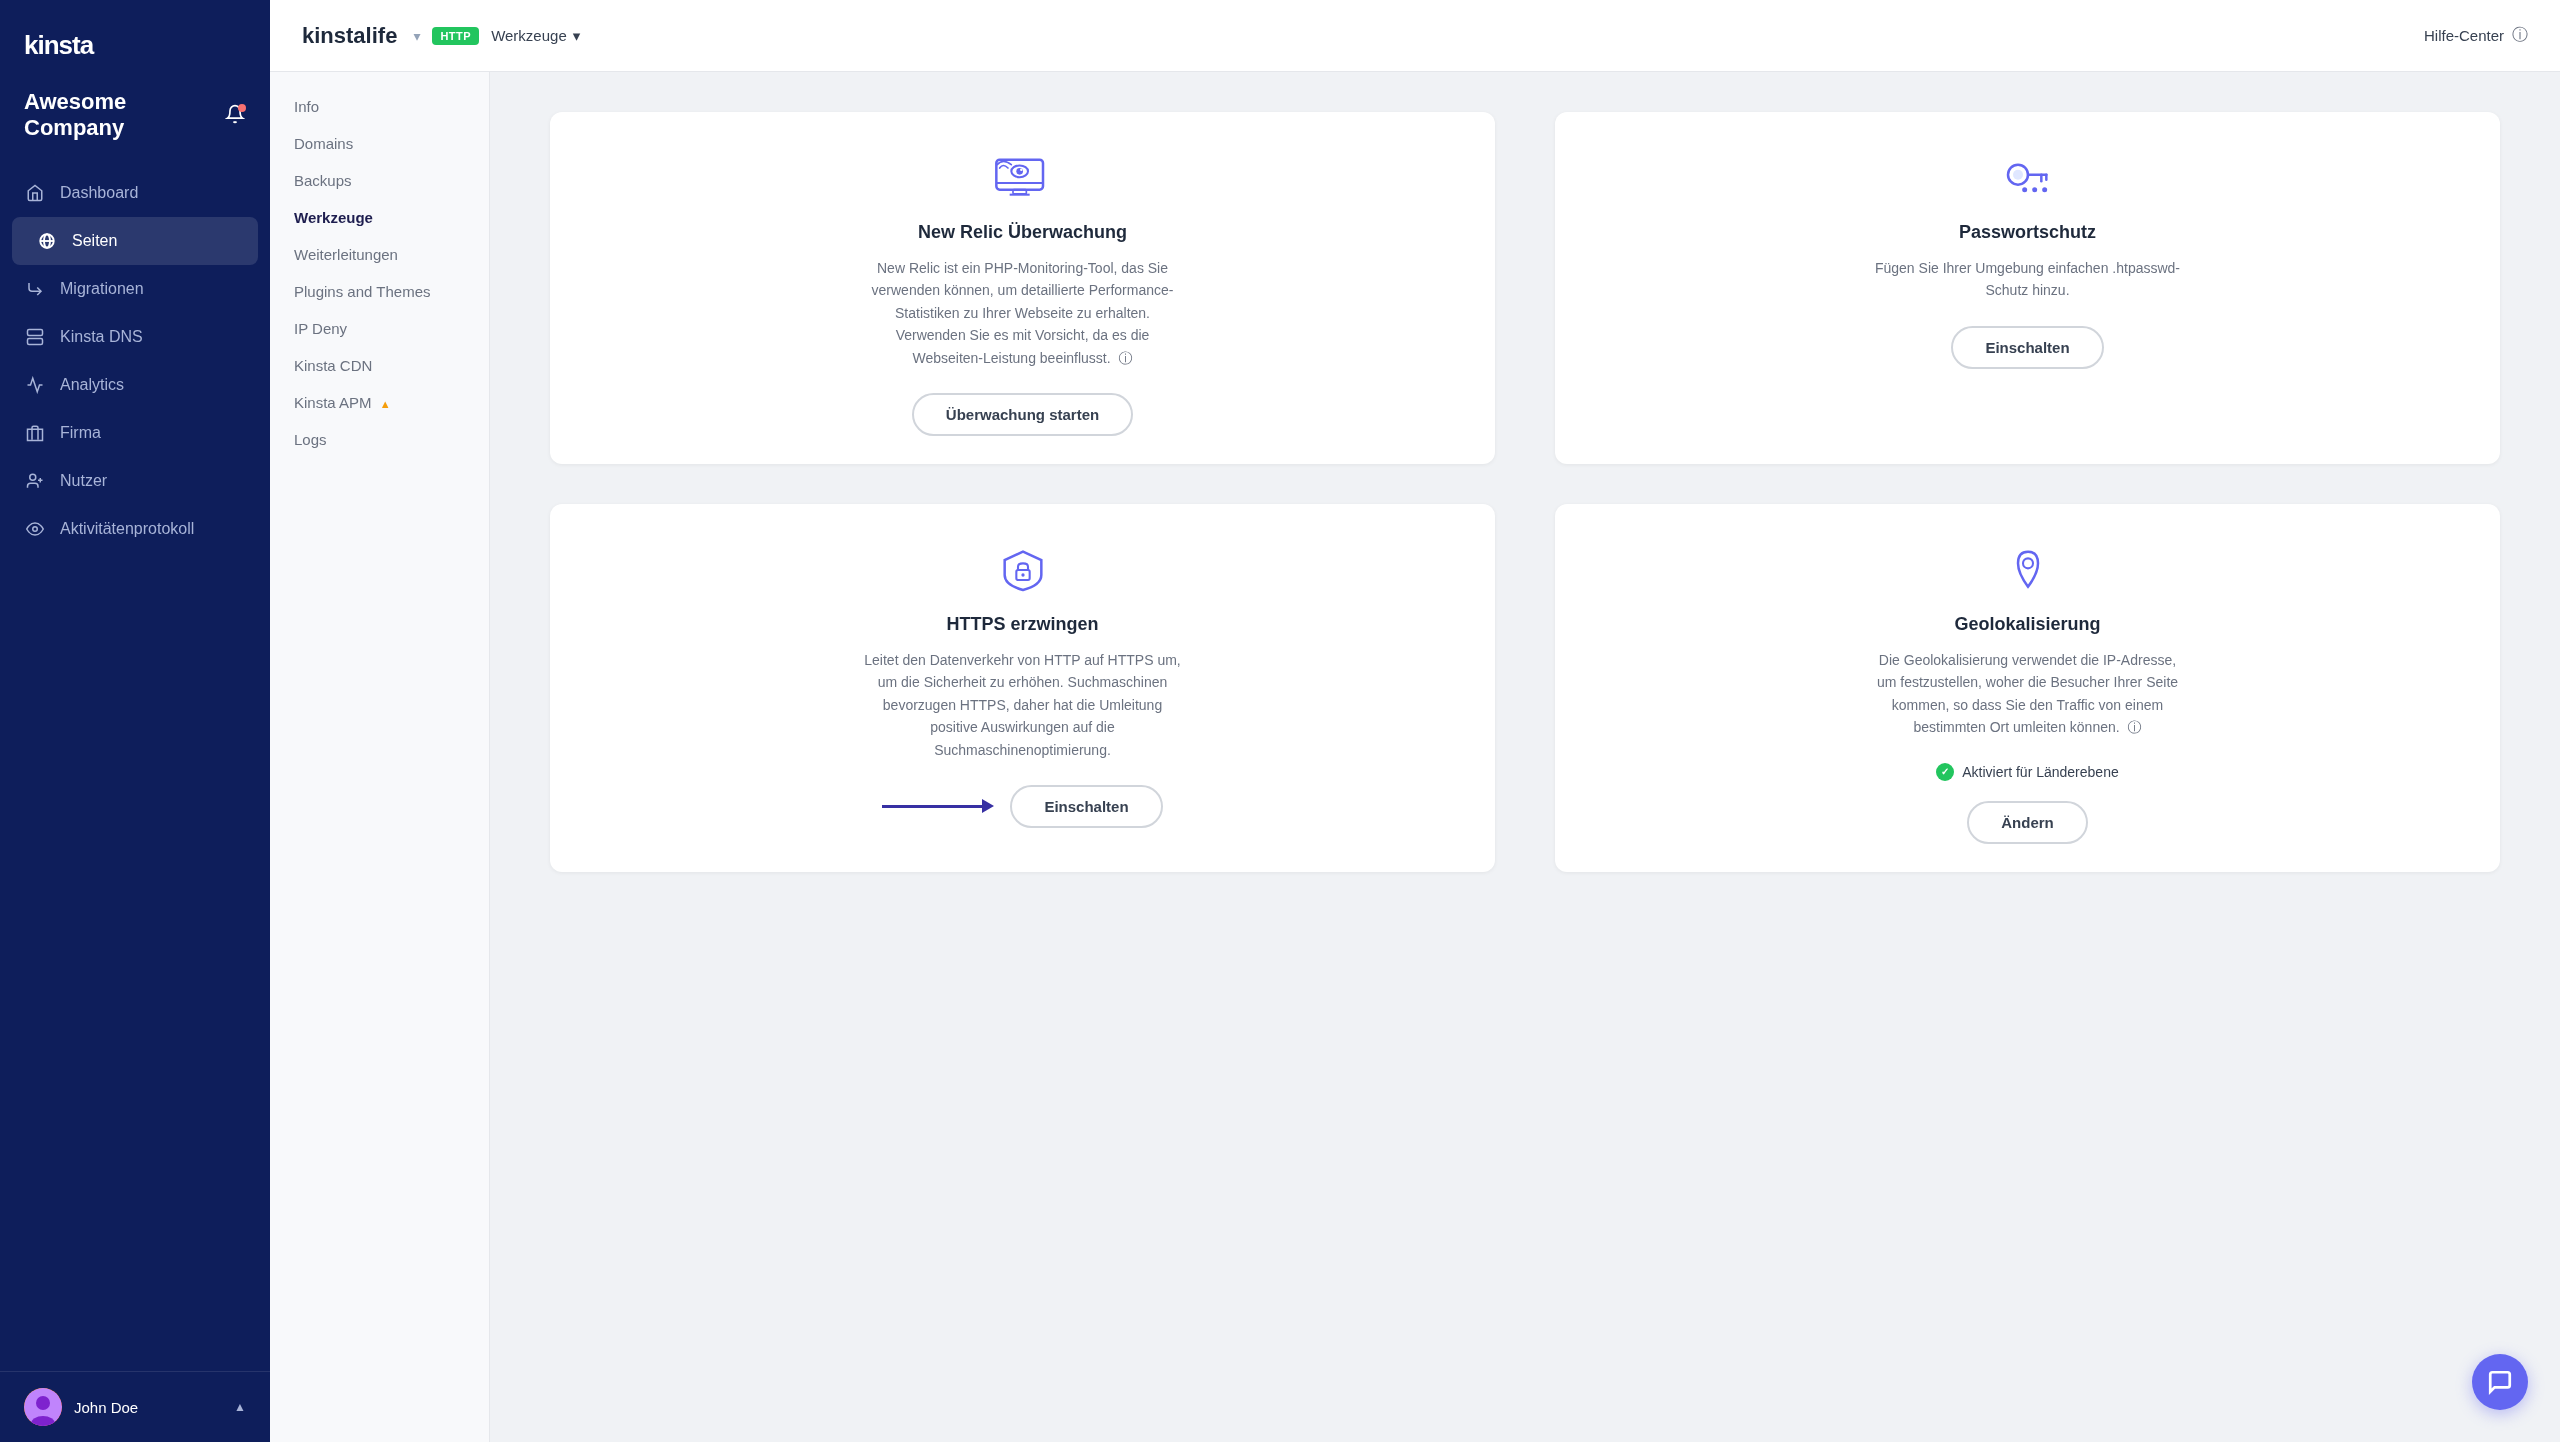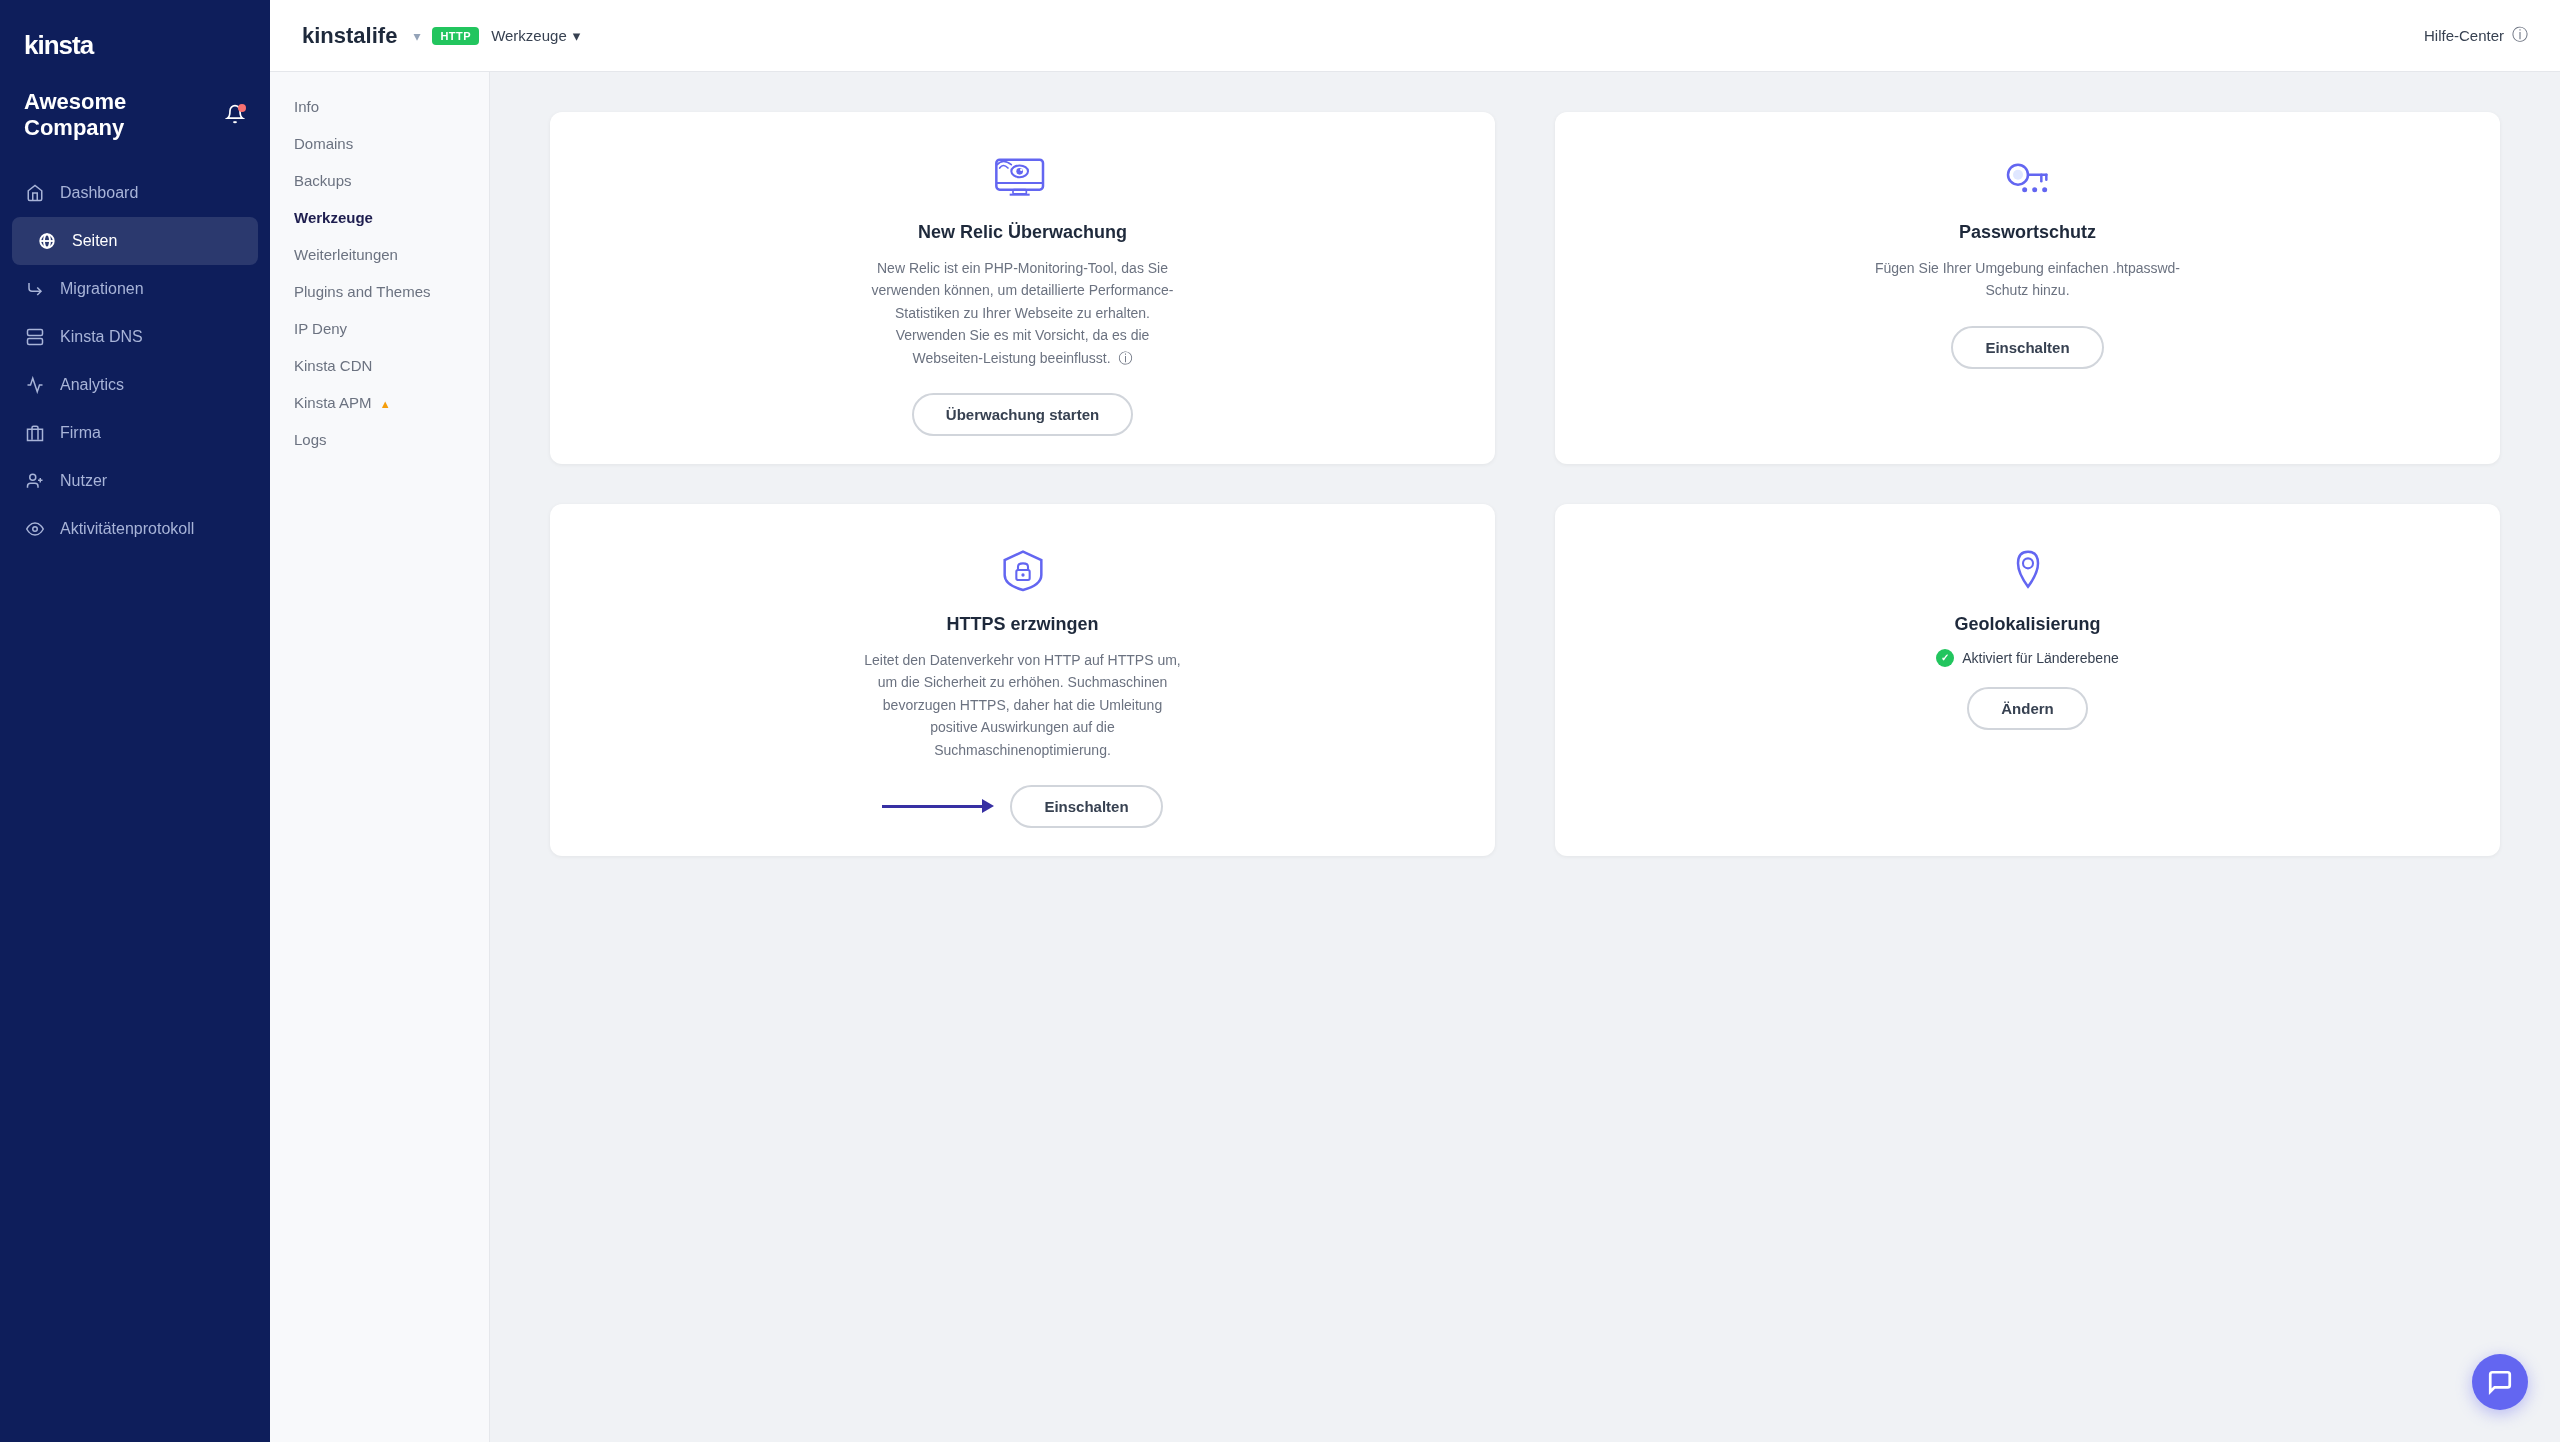--- a/index.html
+++ b/index.html
@@ -380,20 +380,33 @@
       <div class="nav-icon">
         <svg width="18" height="18" viewBox="0 0 24 24" fill="none" stroke="currentColor" stroke-width="2">
           <path d="M1 12s4-8 11-8 11 8 11 8-4 8-11 8-11-8-11-8z"></path>
           <circle cx="12" cy="12" r="3"></circle>
         </svg>
       </div>
       <span>Aktivitätenprotokoll</span>
     </div>
   </nav>
 
+  <div class="sidebar-footer">
+    <div class="user-row">
+      <div class="avatar">
+        <svg width="38" height="38" viewBox="0 0 38 38">
+          <circle cx="19" cy="19" r="19" fill="#c084fc"></circle>
+          <circle cx="19" cy="15" r="7" fill="#7e22ce"></circle>
+          <ellipse cx="19" cy="36" rx="12" ry="8" fill="#7e22ce"></ellipse>
+        </svg>
+      </div>
+      <span class="user-name">John Doe</span>
+    </div>
+    <span class="chevron-up">▲</span>
+  </div>
 </div>
 
 <div class="main">
 
   <div class="topbar">
     <div class="topbar-left">
       <span class="site-name">kinstalife</span>
       <span class="chevron-down">▾</span>
       <span class="live-badge">HTTP</span>
       <div class="env-selector">
@@ -502,20 +515,24 @@
 
         <div class="tool-card">
           <div class="tool-icon icon-pin">
             <svg width="72" height="52" viewBox="0 0 72 52" fill="none">
 
               <path d="M36 4 Q48 4 48 18 Q48 30 36 46 Q24 30 24 18 Q24 4 36 4 Z" stroke="#6366f1" stroke-width="3" fill="none"></path>
               <circle cx="36" cy="18" r="6" stroke="#6366f1" stroke-width="2.5" fill="none"></circle>
             </svg>
           </div>
           <div class="tool-title">Geolokalisierung</div>
+          <div class="tool-desc">
+            <span>Die Geolokalisierung verwendet die IP-Adresse, um festzustellen, woher die Besucher Ihrer Seite kommen, so dass Sie den Traffic von einem bestimmten Ort umleiten können.</span>
+            <span style="color:#6b7280; margin-left:4px;">ⓘ</span>
+          </div>
           <div class="status-row">
             <div class="status-dot"></div>
             <span>Aktiviert für Länderebene</span>
           </div>
           <button class="tool-button">Ändern</button>
         </div>
 
       </div>
     </div>
   </div>

